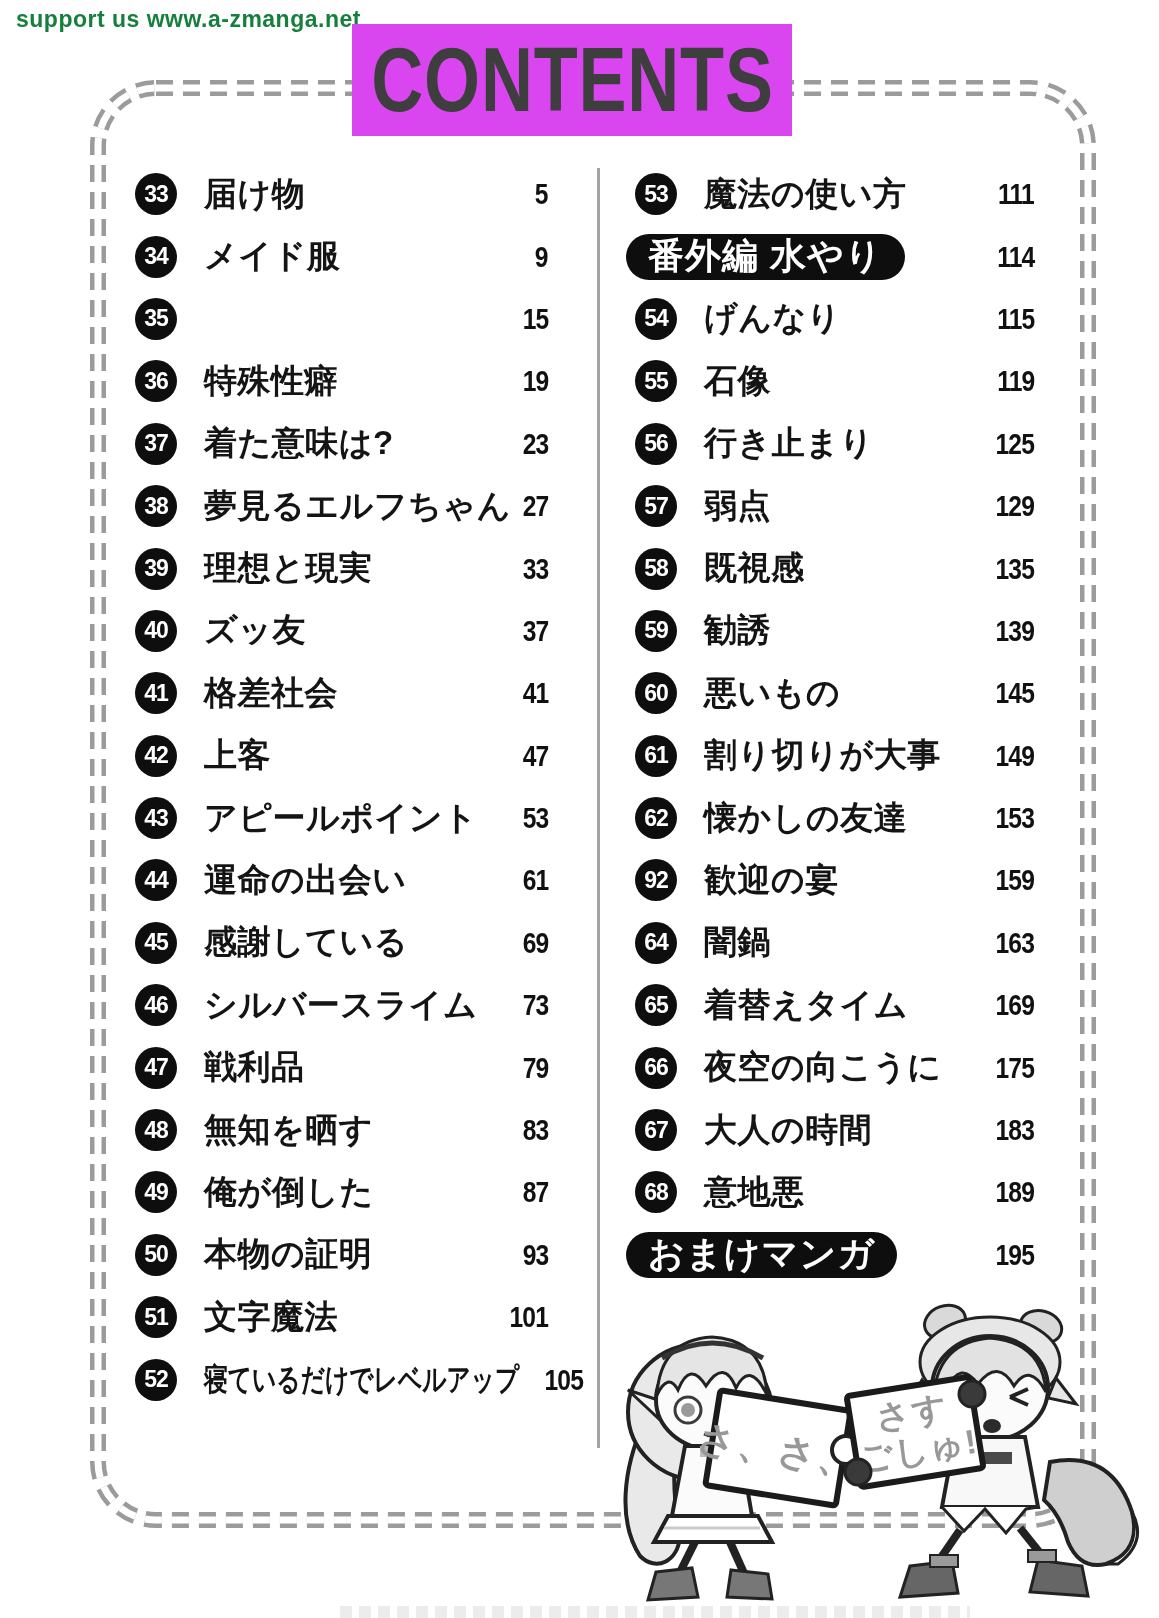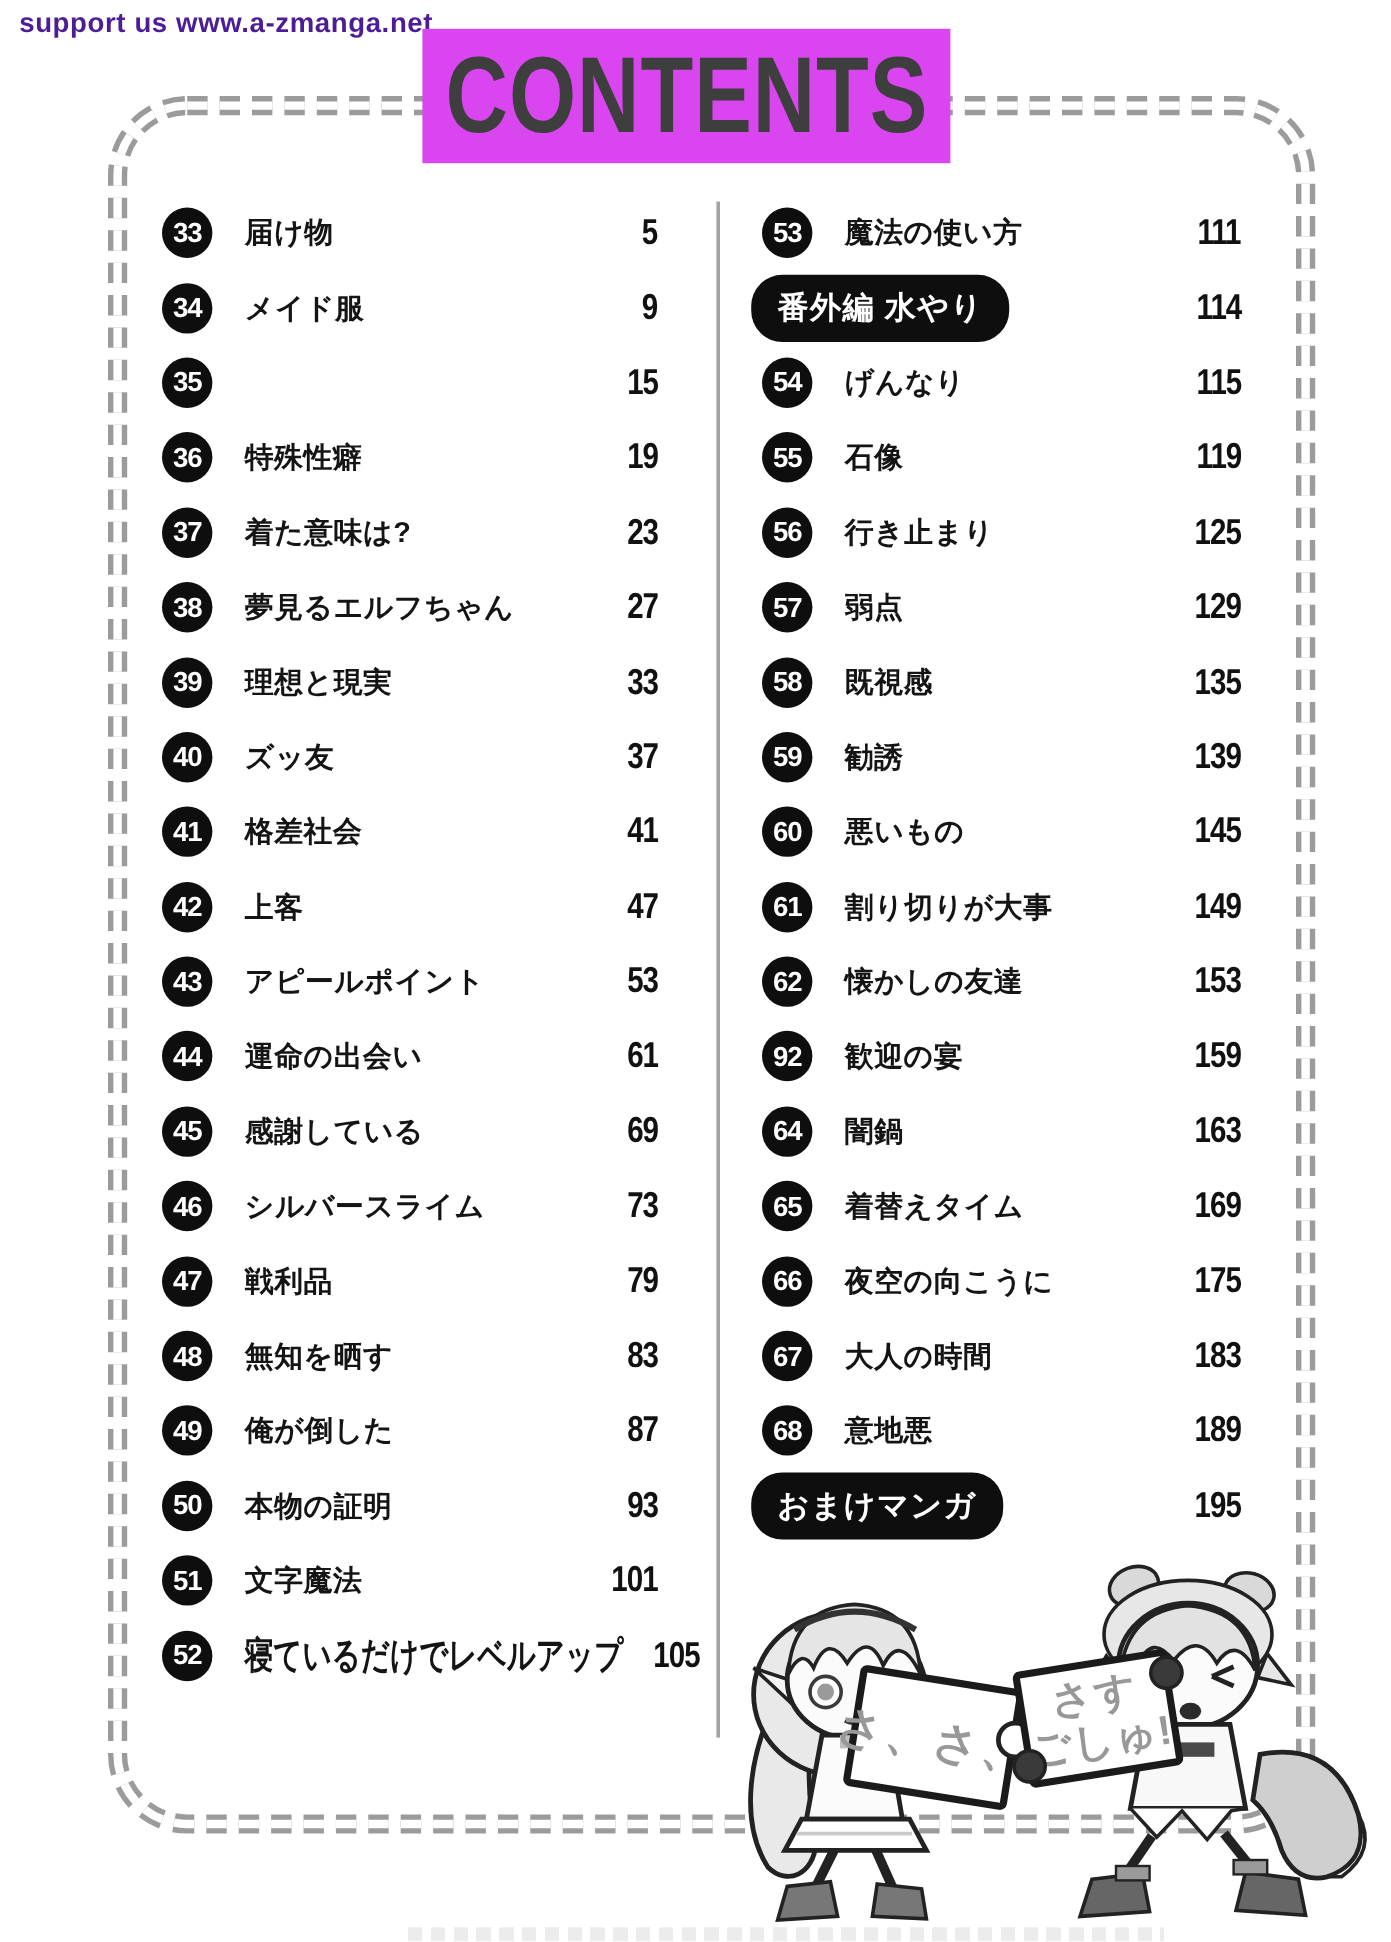--- a/index.html
+++ b/index.html
@@ -1,21 +1,21 @@
 <!DOCTYPE html>
 <html><head>
 <meta charset="utf-8">
 <style>
   html,body{margin:0;padding:0;background:#fff;}
   .page{
     position:relative;width:1159px;height:1618px;background:#fff;overflow:hidden;
     font-family:"Liberation Sans",sans-serif;color:#161616;
   }
   .support{
-    position:absolute;left:16px;top:6px;font-size:23px;font-weight:bold;color:#4c1d95;
+    position:absolute;left:16px;top:6px;font-size:23px;font-weight:bold;color:#15803d;
     letter-spacing:.5px;
   }
   .chain-svg{position:absolute;left:0;top:0;}
   .title{
     position:absolute;left:352px;top:24px;width:440px;height:112px;margin:0;
     background:#d946ef;display:flex;align-items:center;justify-content:center;
   }
   .title span{
     font-size:90px;font-weight:bold;color:#3e3e3e;letter-spacing:1px;
     transform:scaleX(.8);transform-origin:center;white-space:nowrap;display:inline-block;
@@ -24,31 +24,31 @@
   .col{position:absolute;top:163px;display:flex;flex-direction:column;}
   .col-left{left:132px;width:416px;}
   .col-right{left:632px;width:402px;}
   .row{display:flex;align-items:center;height:62.4px;}
   .num{
     width:42px;height:42px;border-radius:50%;background:#0e0e0e;color:#fff;
     display:flex;align-items:center;justify-content:center;
     font-size:23px;font-weight:bold;flex-shrink:0;margin-left:3px;letter-spacing:-1px;
   }
   .ttl{
-    margin-left:27px;font-size:24px;font-weight:bold;color:#141414;
+    margin-left:27px;font-size:33px;font-weight:bold;color:#141414;
     white-space:nowrap;letter-spacing:.5px;
   }
   .ttl.long{font-size:25px;transform:scale(.95,1.25);transform-origin:left center;display:inline-block;letter-spacing:0;}
   .pg{
     margin-left:auto;font-size:30px;font-weight:bold;color:#111;
     transform:scaleX(.82);transform-origin:right center;display:inline-block;letter-spacing:-1px;
   }
   .badge{
-    display:inline-flex;align-items:center;height:56px;border-radius:26px;
-    background:#0e0e0e;color:#fff;padding:0 22px;font-size:26px;font-weight:bold;
+    display:inline-flex;align-items:center;height:46px;border-radius:26px;
+    background:#0e0e0e;color:#fff;padding:0 22px;font-size:36px;font-weight:bold;
     letter-spacing:1px;white-space:nowrap;margin-left:-6px;
   }
   .chars-svg{position:absolute;left:600px;top:1300px;}
   .cropped-strip{
     position:absolute;left:340px;top:1606px;width:630px;height:12px;
     background:repeating-linear-gradient(90deg,#ececec 0 12px,#ffffff 12px 19px);
   }
 </style>
 </head>
 <body>

